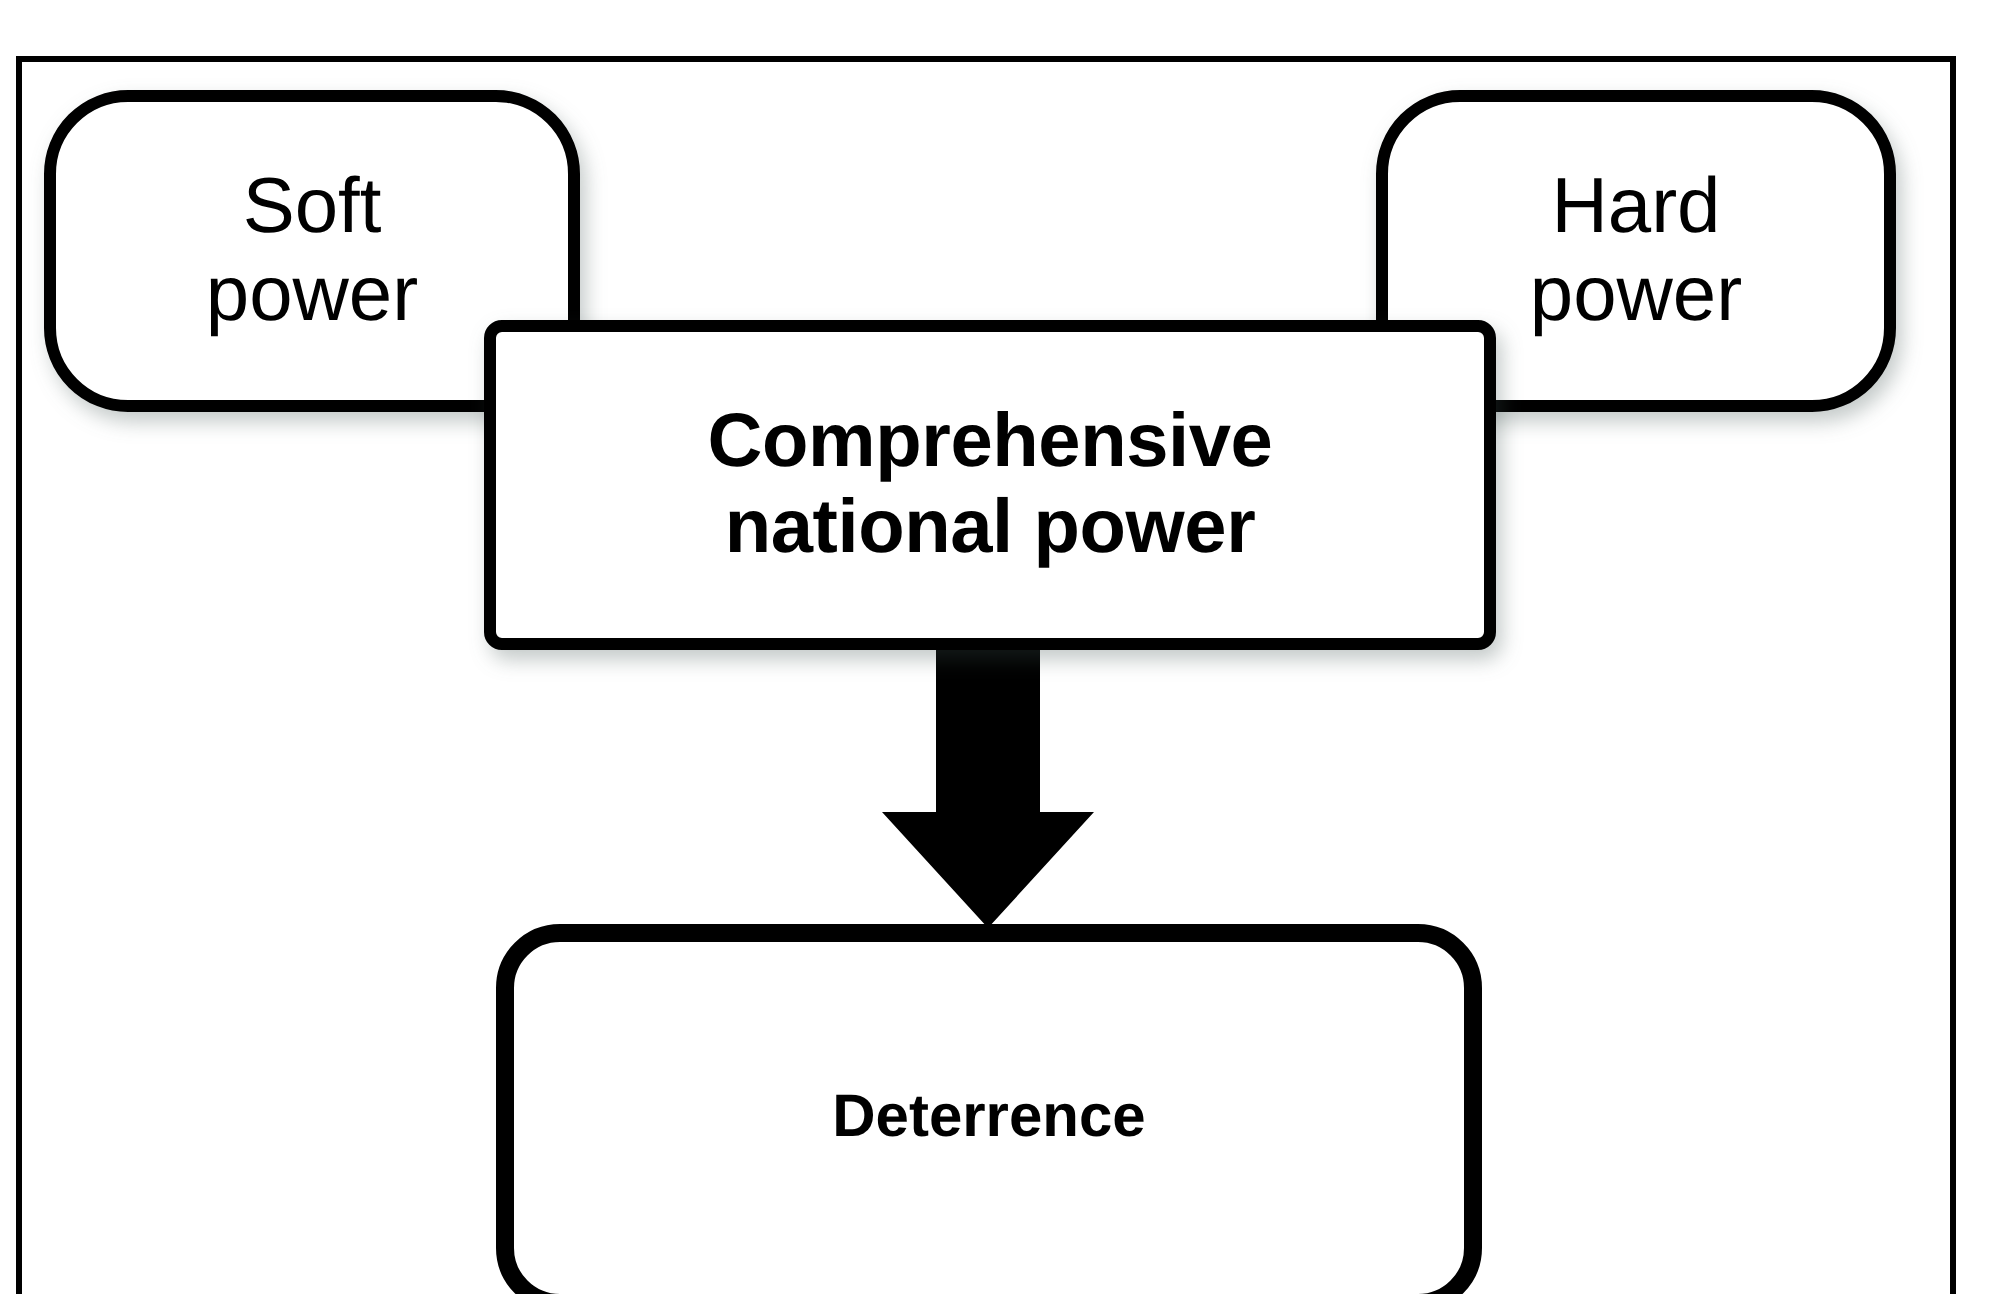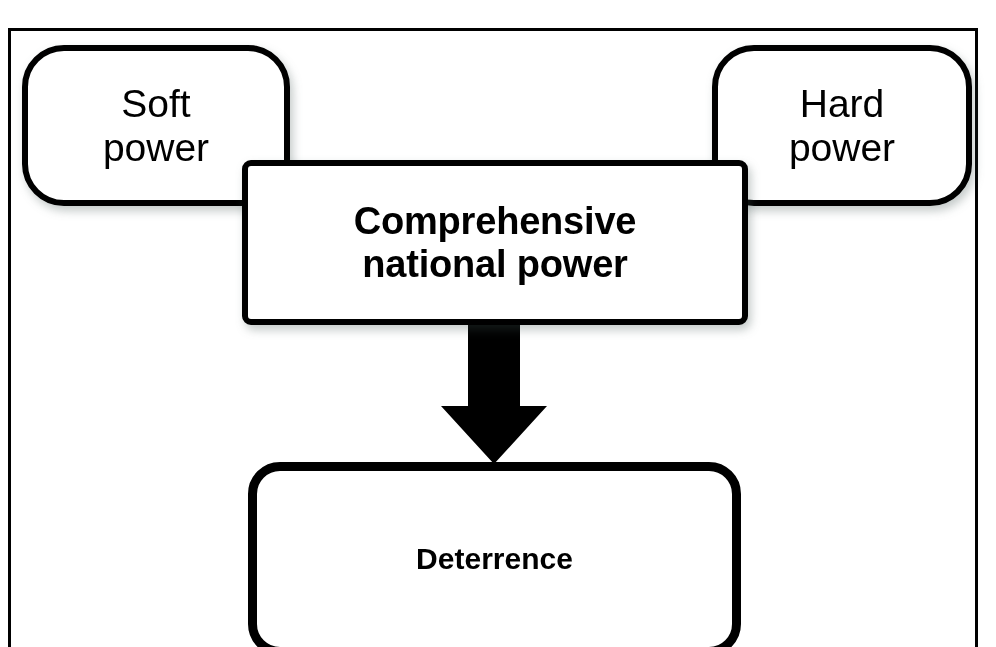--- a/index.html
+++ b/index.html
@@ -62,21 +62,21 @@
     left: 22px;
     top: 25px;
     width: 268px;
     height: 161px;
     font-size: 39px;
     font-weight: 400;
     z-index: 2;
   }
 
   #node-hard-power {
-    left: 712px;
+    left: 688px;
     top: 25px;
     width: 260px;
     height: 161px;
     font-size: 39px;
     font-weight: 400;
     z-index: 2;
   }
 
   #node-comprehensive-national-power {
     left: 242px;

